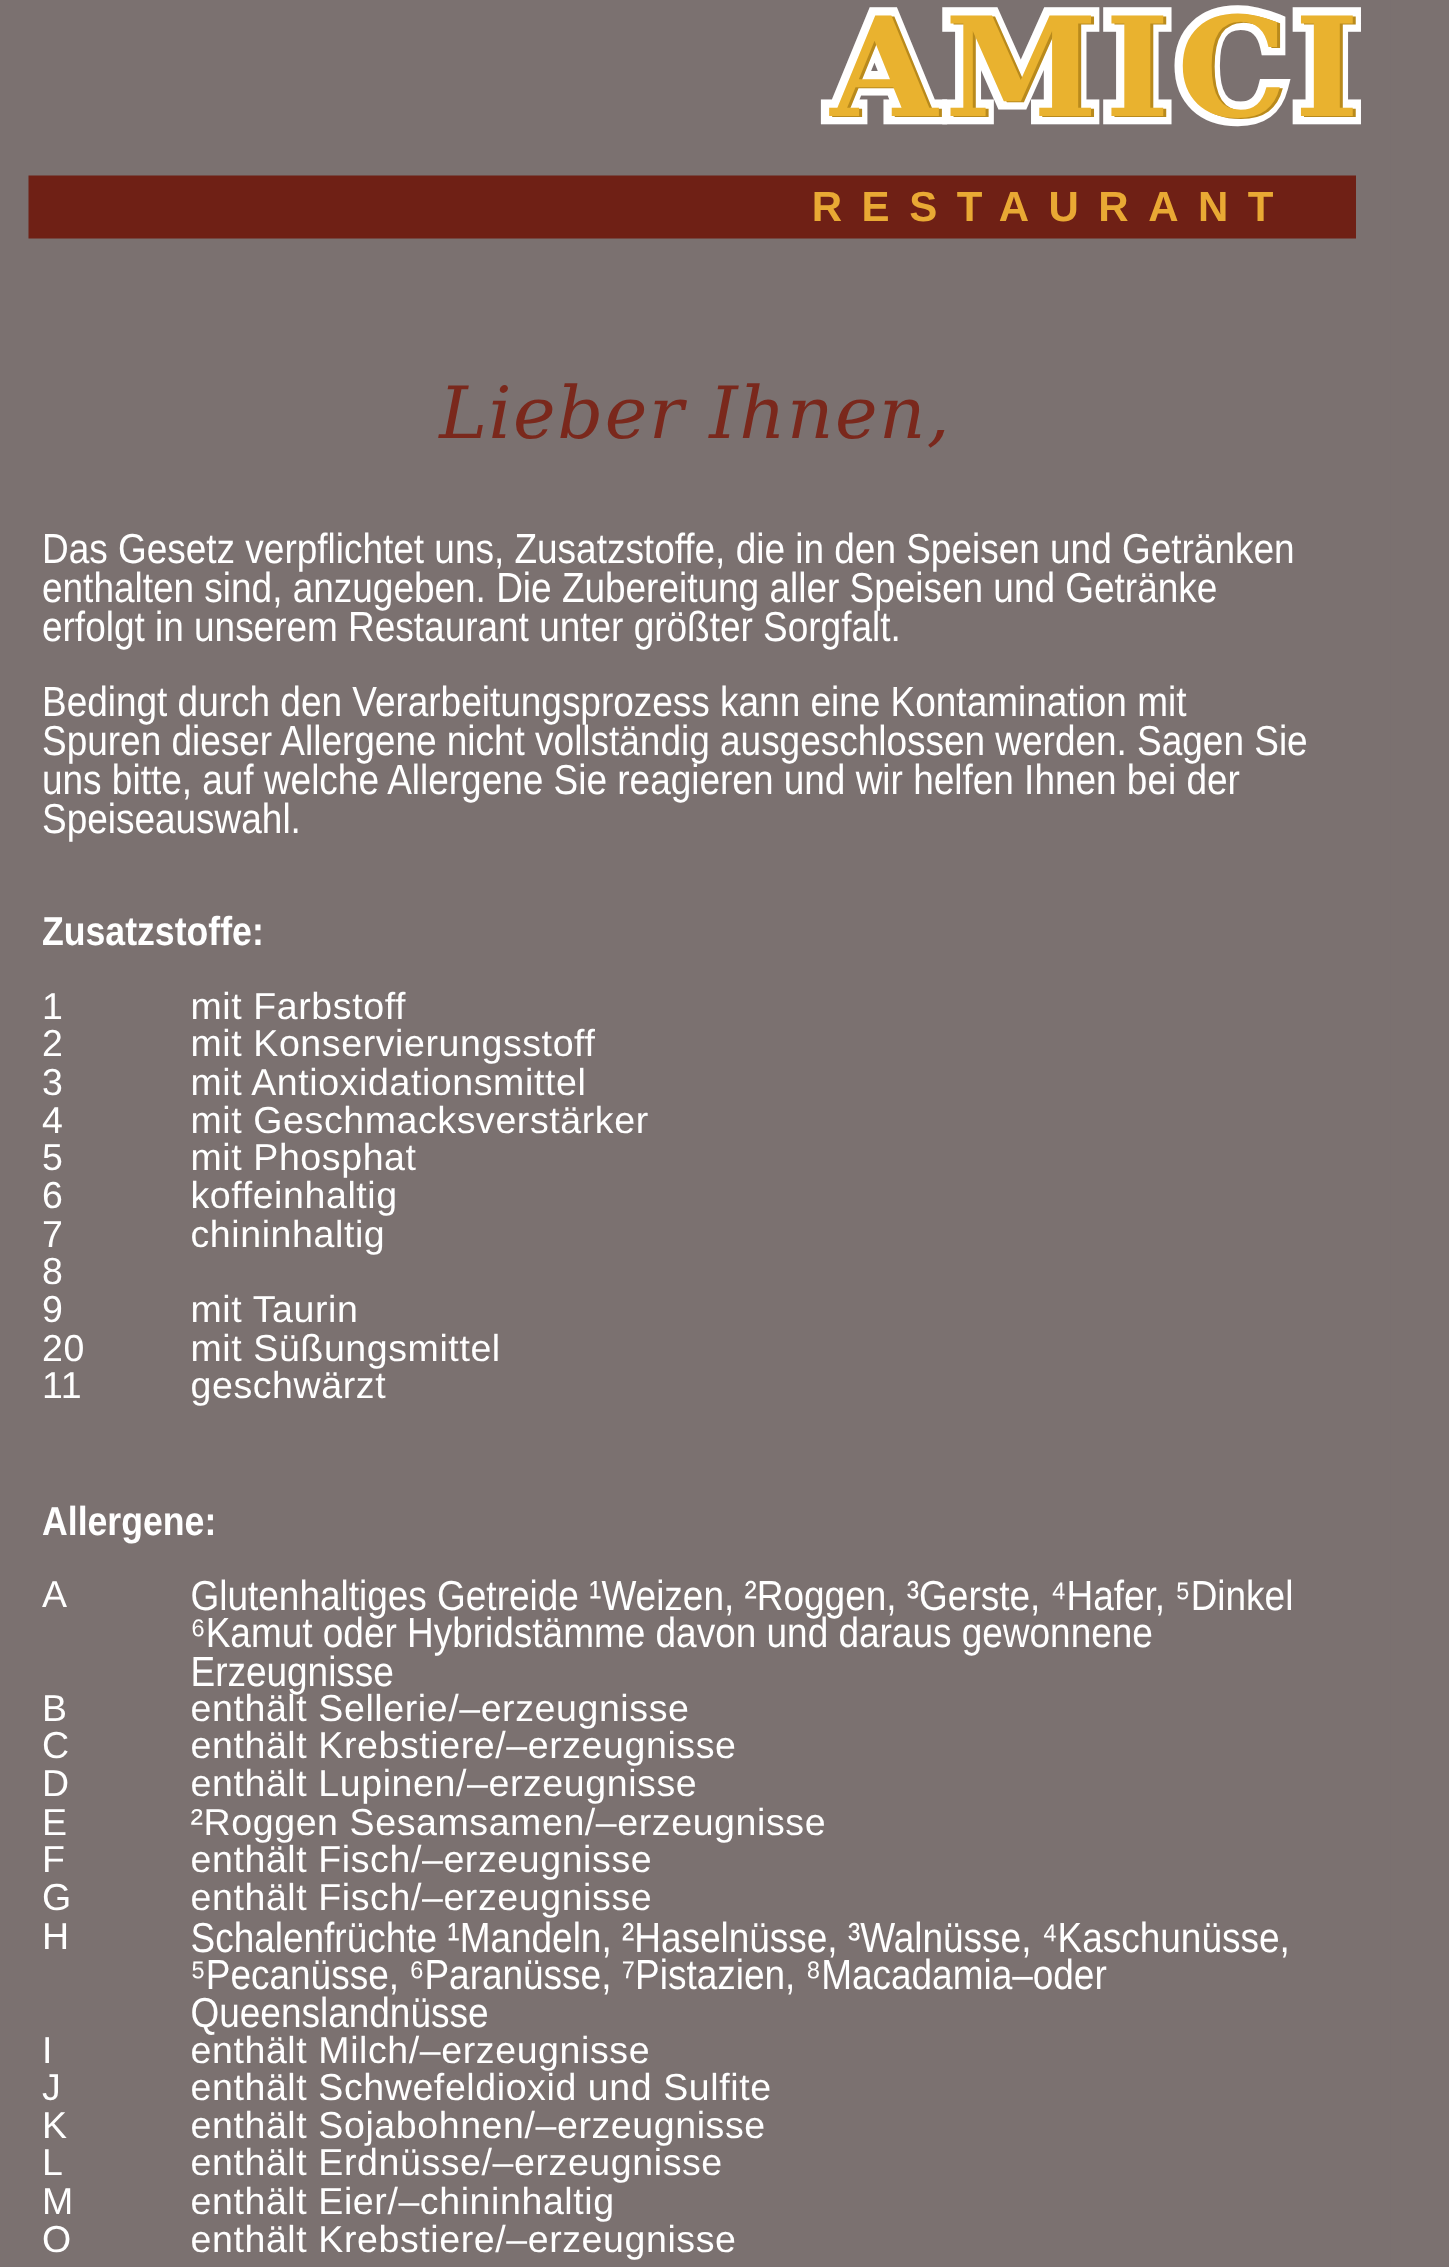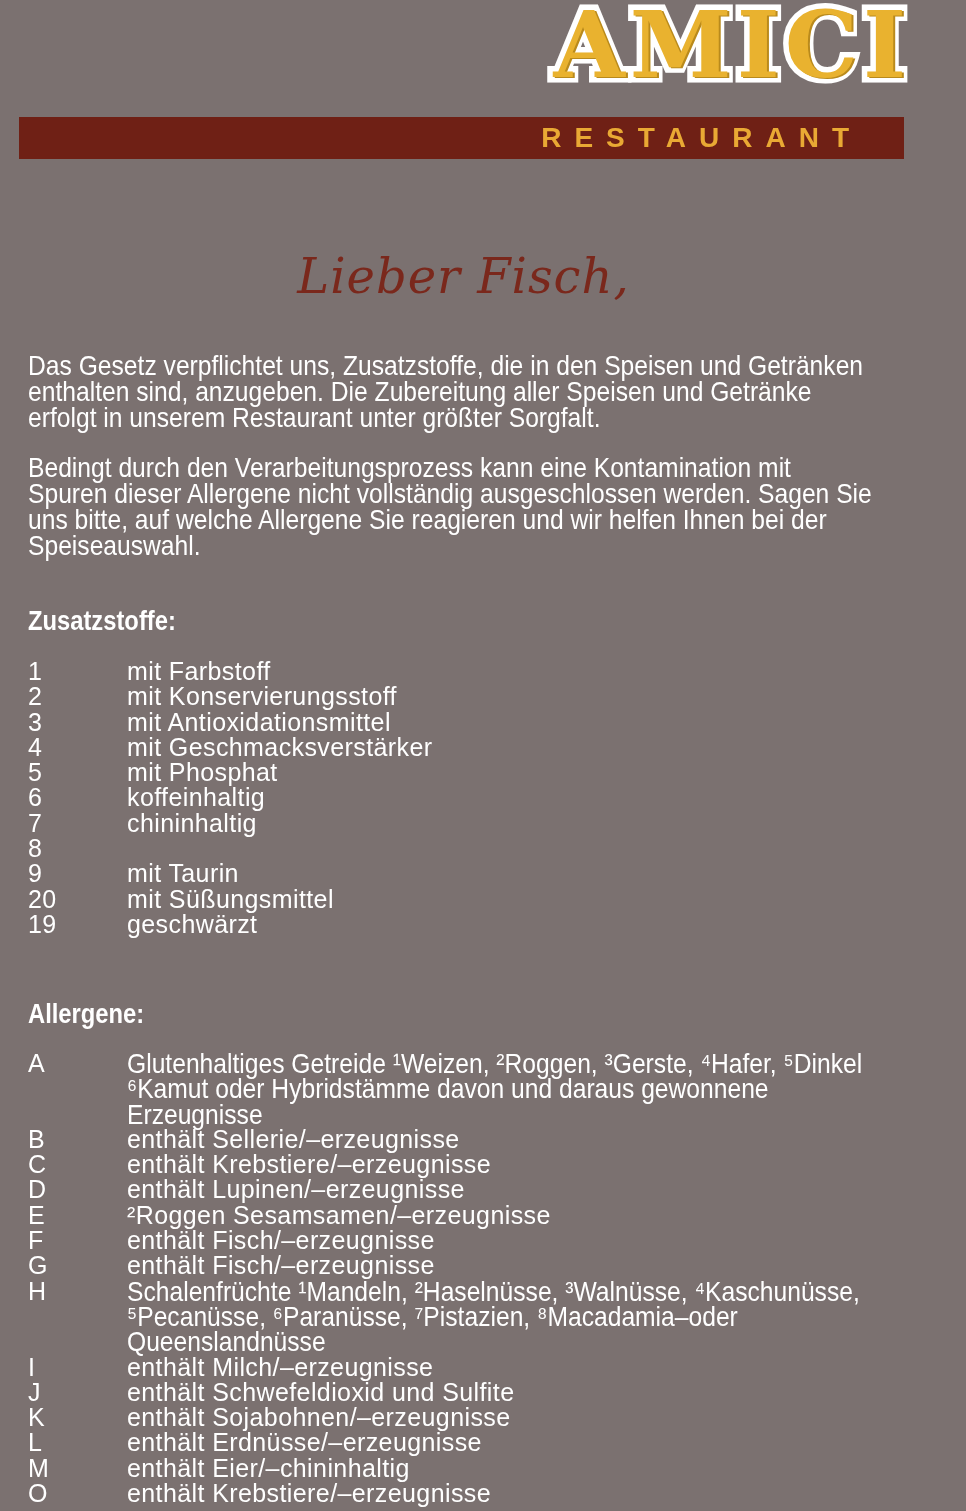--- a/index.html
+++ b/index.html
@@ -136,21 +136,21 @@
 
   <div class="logo">
     <span class="outline" aria-hidden="true">AMICI</span>
     <span class="fill">AMICI</span>
   </div>
 
   <div class="band">
     <span class="band-text">RESTAURANT</span>
   </div>
 
-  <div class="salutation">Lieber Fisch,</div>
+  <div class="salutation">Lieber Ihnen,</div>
 
   <div class="para para1 condensed">Das Gesetz verpflichtet uns, Zusatzstoffe, die in den Speisen und Getränken
 enthalten sind, anzugeben. Die Zubereitung aller Speisen und Getränke
 erfolgt in unserem Restaurant unter größter Sorgfalt.</div>
   <div class="para para2 condensed">Bedingt durch den Verarbeitungsprozess kann eine Kontamination mit
 Spuren dieser Allergene nicht vollständig ausgeschlossen werden. Sagen Sie
 uns bitte, auf welche Allergene Sie reagieren und wir helfen Ihnen bei der
 Speiseauswahl.</div>
 
   <div class="section-heading heading-zusatzstoffe condensed">Zusatzstoffe:</div>
@@ -189,21 +189,21 @@
       </div>
     <div class="row">
         <span class="key">9</span>
         <span class="val">mit Taurin</span>
       </div>
     <div class="row">
         <span class="key">20</span>
         <span class="val">mit Süßungsmittel</span>
       </div>
     <div class="row">
-        <span class="key">19</span>
+        <span class="key">11</span>
         <span class="val">geschwärzt</span>
       </div>
   </div>
 
   <div class="section-heading heading-allergene condensed">Allergene:</div>
 
   <div class="list list-allergene">
     <div class="row">
         <span class="key">A</span>
         <span class="val cond">Glutenhaltiges Getreide ¹Weizen, ²Roggen, ³Gerste, ⁴Hafer, ⁵Dinkel

